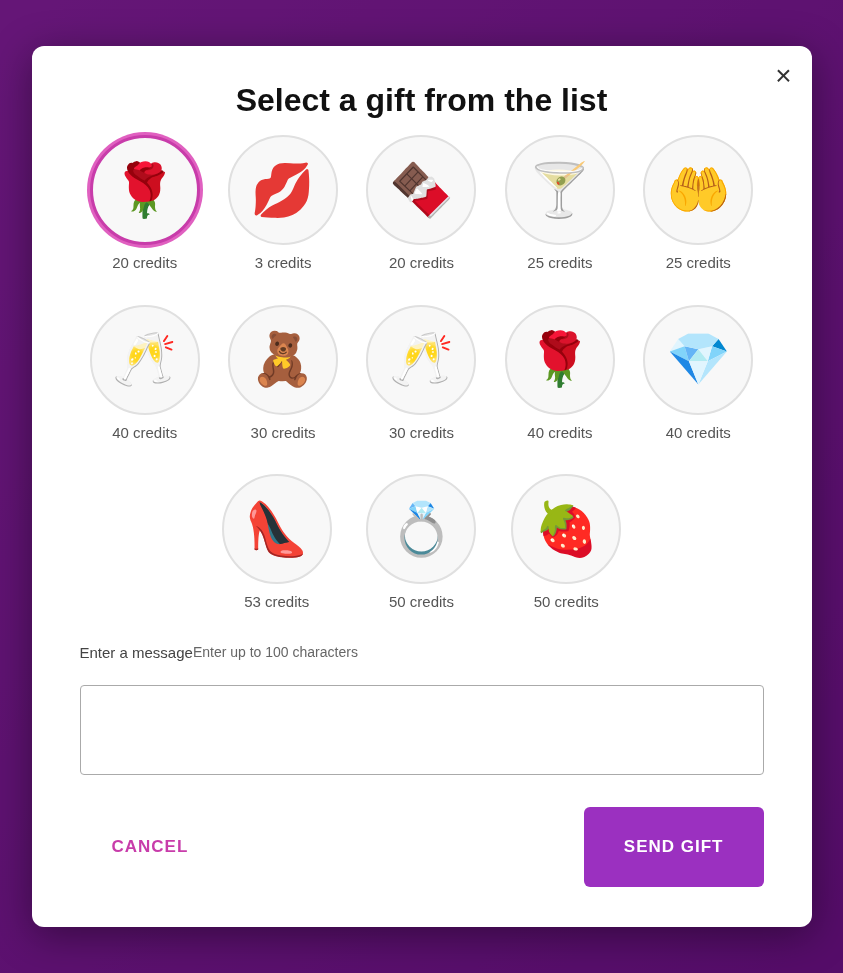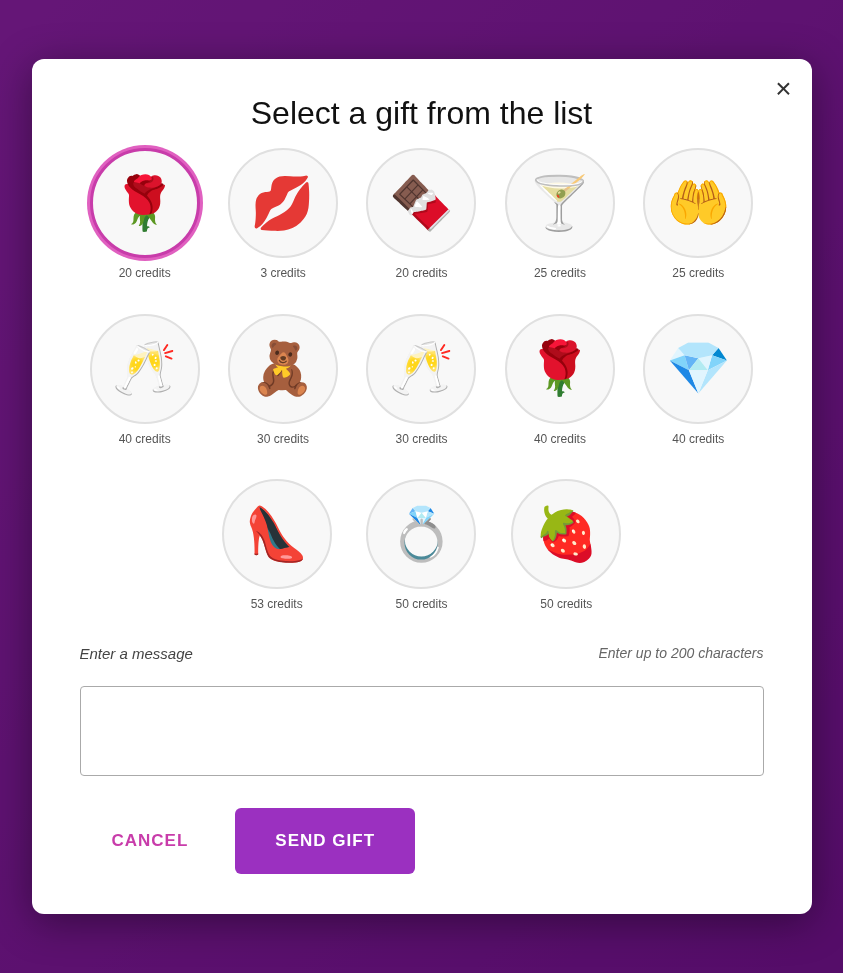--- a/index.html
+++ b/index.html
@@ -41,21 +41,21 @@
       border: none;
       font-size: 28px;
       cursor: pointer;
       color: #333;
       line-height: 1;
     }
 
     .modal-title {
       text-align: center;
       font-size: 32px;
-      font-weight: 400;
+      font-weight: 700;
       color: #111;
       margin-bottom: 16px;
     }
 
     .gifts-grid {
       display: grid;
       grid-template-columns: repeat(5, 1fr);
       gap: 16px 8px;
       margin-bottom: 32px;
     }
@@ -82,21 +82,21 @@
       position: relative;
       transition: border-color 0.2s;
     }
 
     .gift-circle.selected {
       border: 3px solid #c83caa;
       box-shadow: 0 0 0 3px #e060c0;
     }
 
     .gift-label {
-      font-size: 12px;
+      font-size: 15px;
       color: #555;
       text-align: center;
       line-height: 1.3;
     }
 
     
     .gifts-row3 {
       display: flex;
       justify-content: center;
       gap: 8px;
@@ -106,24 +106,22 @@
     .gifts-row3 .gift-item {
       width: calc(100% / 5);
     }
 
     .message-section {
       margin-bottom: 28px;
     }
 
     .message-header {
       display: flex;
-      justify-content: space-between;
       align-items: center;
       margin-bottom: 24px;
-      font-style: italic;
     }
 
     .message-label {
       font-size: 15px;
       color: #444;
     }
 
     .message-hint {
       font-size: 14px;
       color: #666;
@@ -135,21 +133,21 @@
       border: 1.5px solid #aaa;
       border-radius: 4px;
       padding: 10px;
       font-size: 15px;
       resize: none;
       outline: none;
     }
 
     .footer-buttons {
       display: flex;
-      justify-content: flex-start;
+      justify-content: space-between;
       gap: 15px;
       margin-top: 8px;
     }
 
     .btn-cancel {
       background: none;
       border: none;
       color: #c83caa;
       font-size: 17px;
       font-weight: 700;
@@ -161,21 +159,21 @@
 
     .btn-send {
       background: #9b30c0;
       color: #fff;
       border: none;
       border-radius: 6px;
       font-size: 17px;
       font-weight: 700;
       letter-spacing: 1px;
       cursor: pointer;
-      padding: 23px 40px;
+      padding: 30px 40px;
       text-transform: uppercase;
     }
   </style>
 </head>
 <body>
 
 <div class="bg-overlay"></div>
 
 <div class="modal">
 
@@ -254,21 +252,21 @@
       <div class="gift-item">
         <div class="gift-circle">🍓</div>
         <div class="gift-label">50
 credits</div>
       </div>
     </div>
 
   <div class="message-section">
     <div class="message-header">
       <span class="message-label">Enter a message</span>
-      <span class="message-hint">Enter up to 200 characters</span>
+      <span class="message-hint">Enter up to 100 characters</span>
     </div>
     <textarea class="message-textarea" style=""></textarea>
   </div>
 
   <div class="footer-buttons">
     <button class="btn-cancel">CANCEL</button>
     <button class="btn-send">SEND GIFT</button>
   </div>
 
 </div>

